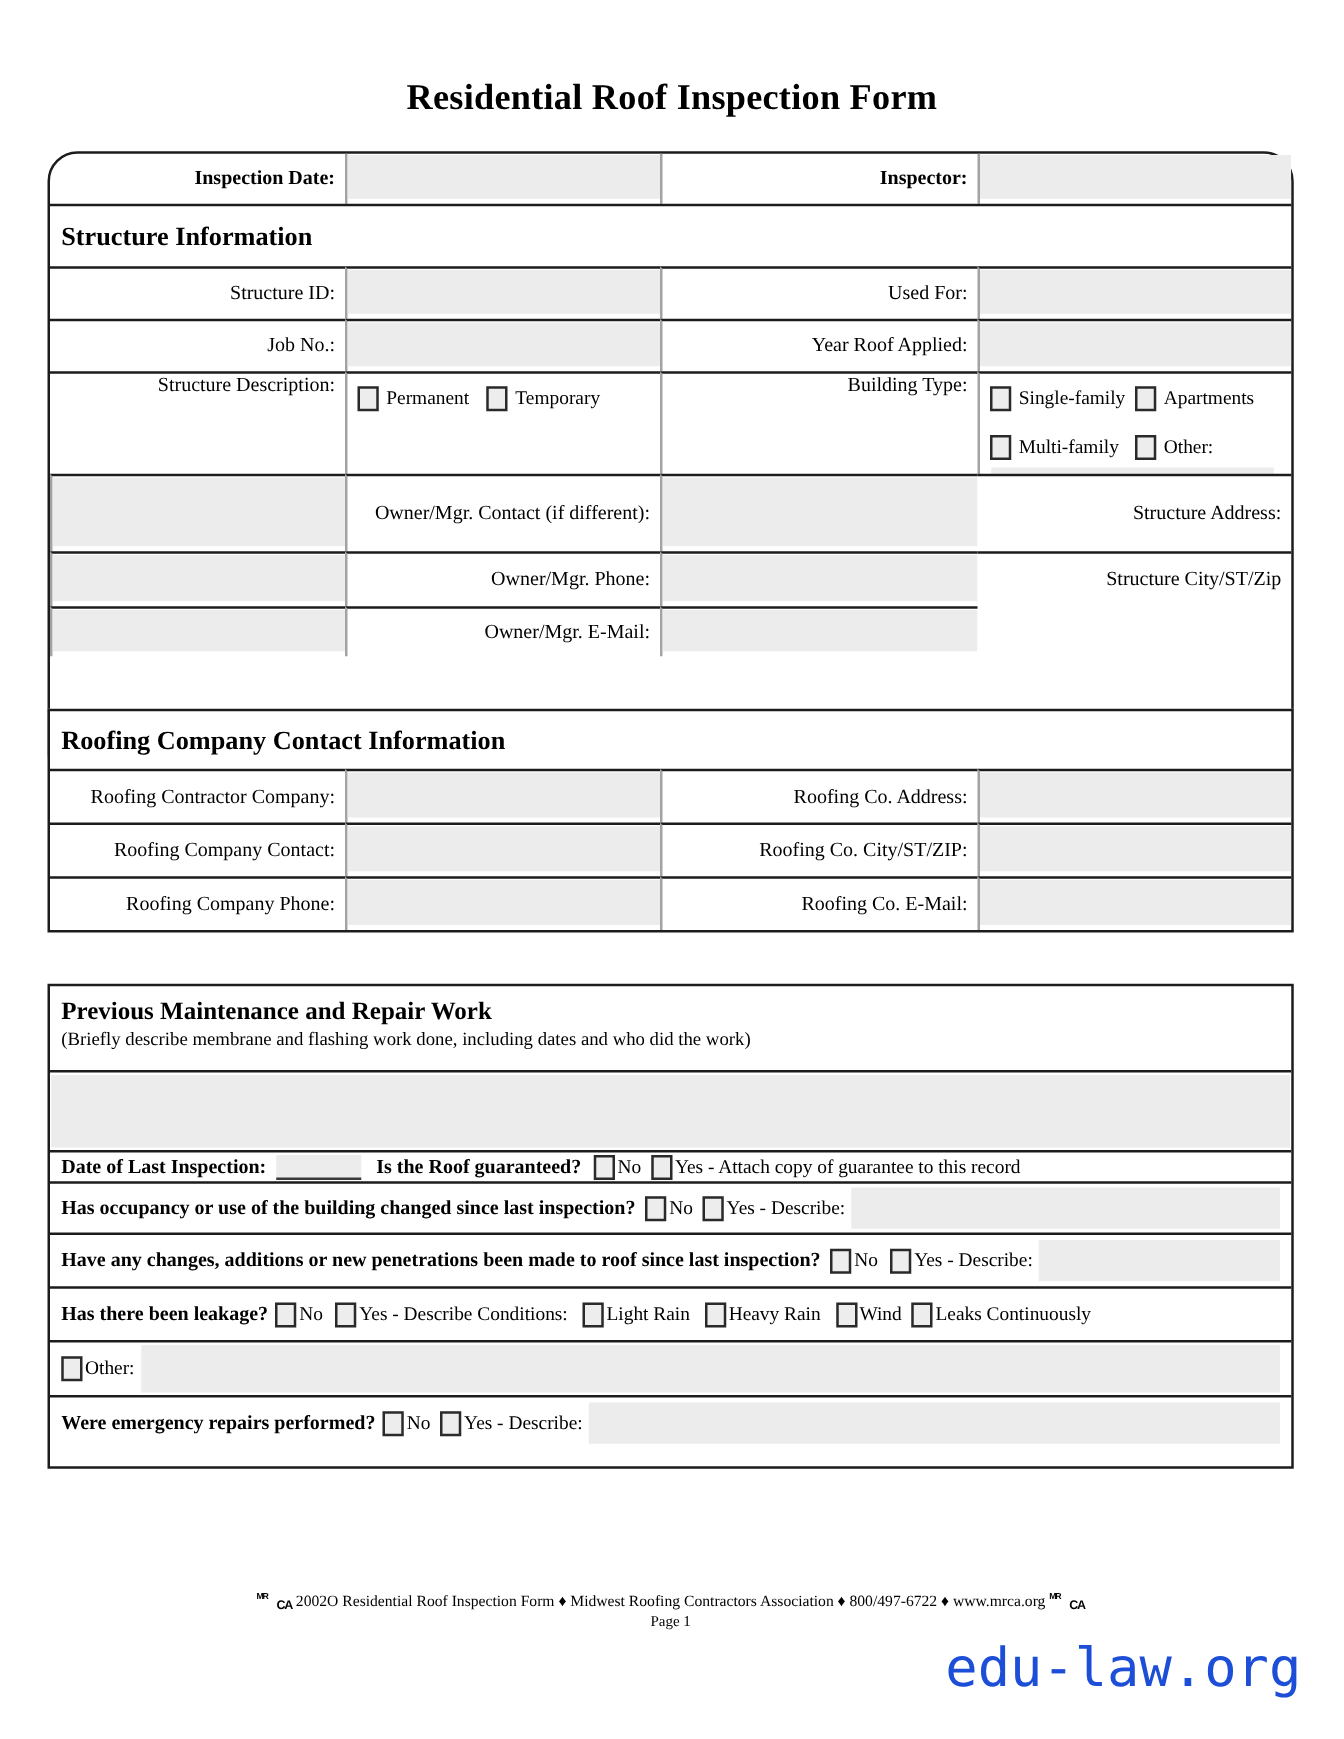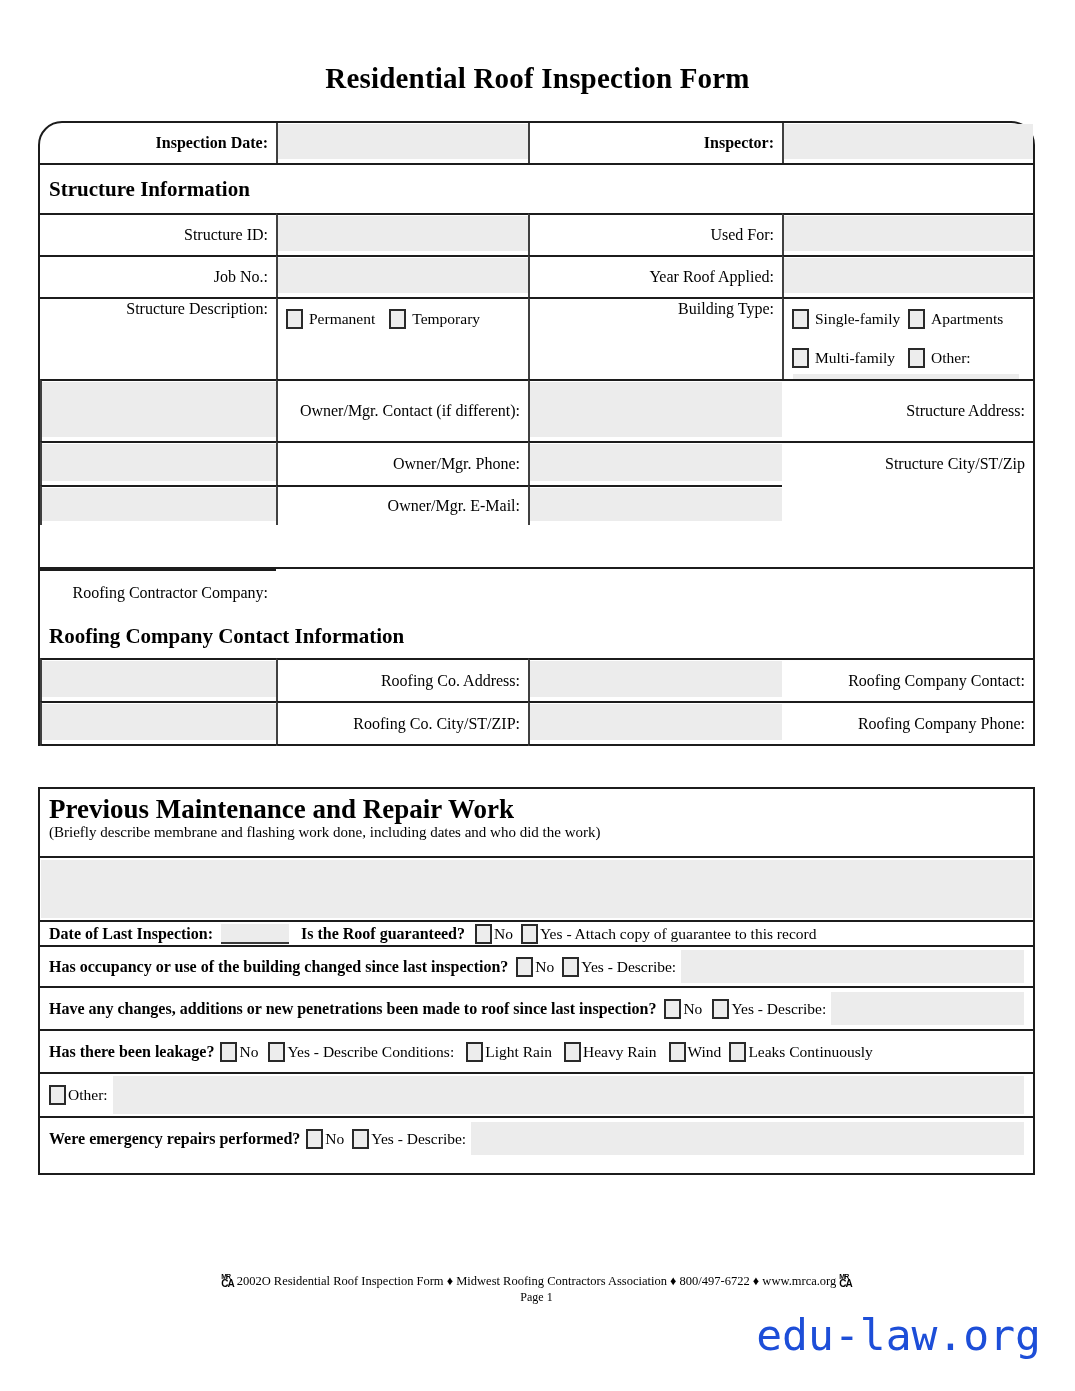--- a/index.html
+++ b/index.html
@@ -8,21 +8,21 @@
 
   .title{position:absolute;top:62px;left:0;width:100%;text-align:center;
          font-size:29px;font-weight:bold;letter-spacing:0.2px;}
 
   .tbl{position:absolute;left:38px;width:997px;border:2px solid #1c1c1c;
        box-sizing:border-box;display:grid;grid-template-columns:236px 252px 254px 1fr;background:#fff;}
   .t1{top:121px;height:506px;grid-template-rows:40px 50px 42px 42px 82px 62px 44px 40px;border-radius:24px;}
   .t2{top:567px;height:179px;grid-template-rows:46px 43px 43px 43px;}
   .t3{top:787px;height:388px;display:block;}
 
-  .c{border-top:2px solid #1c1c1c;border-left:2px solid #404040;box-sizing:border-box;
+  .c{border-top:2px solid #1c1c1c;border-left:2px solid #a3a3a3;box-sizing:border-box;
      overflow:hidden;position:relative;}
   .nt{border-top:none;}
   .nl{border-left:none;}
   .span4{grid-column:1/5;}
 
   .lbl{display:flex;align-items:center;justify-content:flex-end;
        padding:0 8px;text-align:right;font-size:16px;line-height:1.2;}
   .b{font-weight:bold;}
   .topalign{align-items:flex-start;}
 
@@ -37,42 +37,42 @@
       flex:none;display:inline-block;box-sizing:content-box;margin-right:2px;}
   .cbsp{margin-right:6px;}
   .mr14{margin-right:14px;}
   .btgrid{display:grid;grid-template-columns:116px auto;row-gap:19px;font-size:15.5px;}
   .pair{display:flex;align-items:center;white-space:nowrap;}
   .btfill{width:226px;height:27px;background:#ececec;margin-top:6px;margin-left:1px;}
 
   .r{border-top:2px solid #1c1c1c;display:flex;align-items:center;
      padding:0 9px;font-size:15.5px;box-sizing:border-box;}
   .hdr{box-sizing:border-box;height:67px;padding:7px 9px 0 9px;}
-  .hdr .h{font-size:27px;font-weight:bold;line-height:26px;}
+  .hdr .h{font-size:20px;font-weight:bold;line-height:26px;}
   .hdr .sub{font-size:15px;line-height:20px;}
   .tarea{position:relative;height:64px;border-top:2px solid #1c1c1c;box-sizing:border-box;}
   .tarea .tfill{position:absolute;left:1px;right:1px;top:2px;bottom:2px;background:#ececec;}
   .rh1{height:25px;}.rh2{height:41px;}.rh3{height:43px;}.rh4{height:43px;}
   .rh5{height:44px;}.rh6{height:43px;}
 
   .q{font-weight:bold;font-size:16px;white-space:nowrap;}
   .cl{white-space:nowrap;}
   .ml6{margin-left:6px;}.ml8{margin-left:8px;}.ml10{margin-left:10px;}.ml12{margin-left:12px;}
   .shortfill{width:68px;height:18px;background:#ececec;border-bottom:2px solid #3a3a3a;
              margin:0 12px 0 8px;flex:none;}
   .dfill{flex:1 1 auto;height:33px;background:#ececec;margin-left:5px;min-width:16px;}
   .bigfill{flex:1 1 auto;height:38px;background:#ececec;margin-left:5px;}
 
   .footer{position:absolute;top:1274px;left:38px;width:997px;text-align:center;
           font-size:12.5px;line-height:15px;}
   .pageno{margin-top:1px;font-size:12px;}
   .mrca{display:inline-block;vertical-align:-2px;text-align:left;margin:0 3px;
         font-family:"Liberation Sans",sans-serif;}
   .mrca .m1{display:block;font-size:7px;line-height:5px;font-weight:bold;letter-spacing:-1px;}
-  .mrca .m2{display:block;font-size:10px;line-height:9px;font-weight:bold;letter-spacing:-1px;}
+  .mrca .m2{display:block;font-size:10px;line-height:9px;font-weight:bold;letter-spacing:-1px;margin-left:16px;}
 
   .watermark{position:absolute;top:1310px;right:34px;
              font-family:"DejaVu Sans Mono",monospace;font-size:43px;color:#1d4ed8;}
 </style>
 </head>
 <body>
 
 <div class="page">
 
   <div class="title">Residential Roof Inspection Form</div>
@@ -160,23 +160,23 @@
     <div class="c icell">
         <div class="fill"></div>
       </div>
     <div class="c lbl">Owner/Mgr. E-Mail:</div>
     <div class="c icell">
         <div class="fill"></div>
       </div>
   </div>
 
   <div class="tbl t2">
+    <div class="c nt nl span4 sect">Roofing Company Contact Information</div>
+
     <div class="c nl lbl">Roofing Contractor Company:</div>
-
-    <div class="c nt nl span4 sect">Roofing Company Contact Information</div>
     <div class="c icell">
         <div class="fill"></div>
       </div>
     <div class="c lbl">Roofing Co. Address:</div>
     <div class="c icell">
         <div class="fill"></div>
       </div>
 
     <div class="c nl lbl">Roofing Company Contact:</div>
     <div class="c icell">

